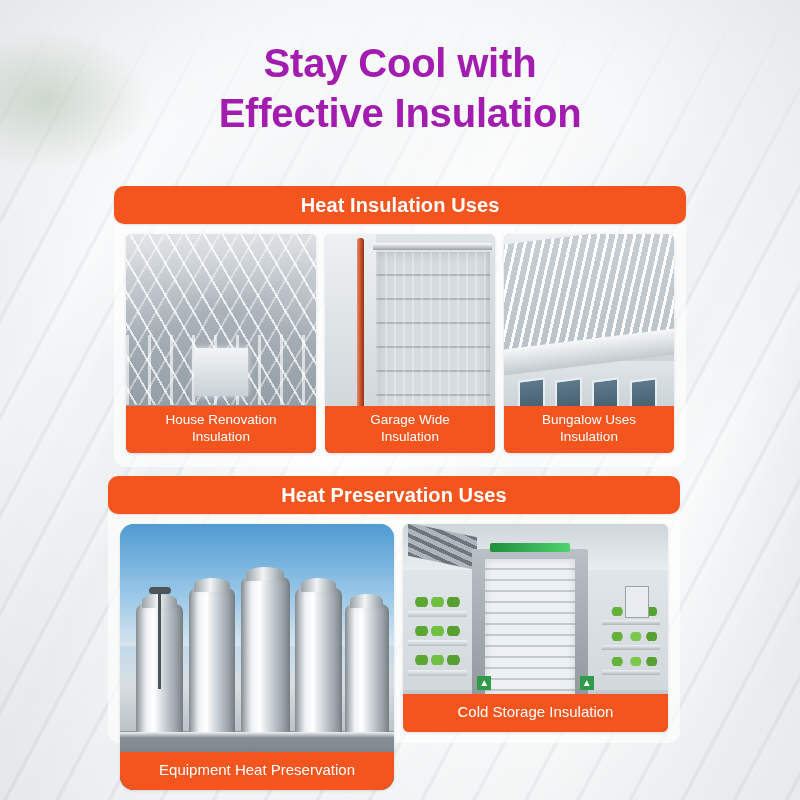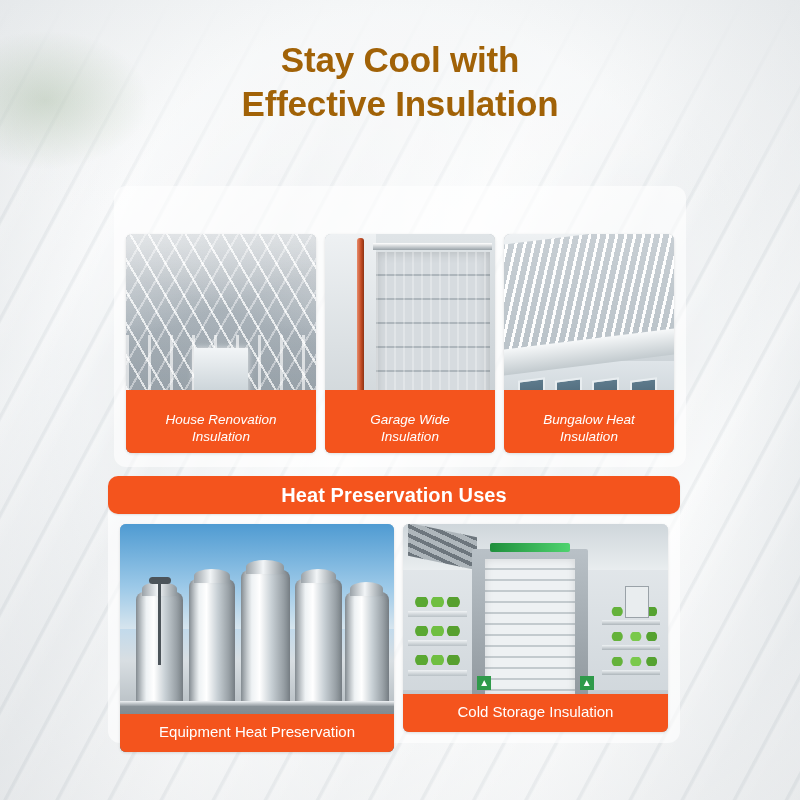--- a/index.html
+++ b/index.html
@@ -58,23 +58,23 @@
     background: radial-gradient(ellipse at 50% 45%, rgba(255,255,255,0.55) 0%, rgba(255,255,255,0.15) 55%, rgba(140,150,158,0.18) 100%);
   }
 
   
   .header {
     position: absolute;
     left: 0; right: 0; top: 38px;
     text-align: center;
   }
   .title-line {
-    font-size: 35px;
+    font-size: 40px;
     font-weight: bold;
-    color: #a16207;
+    color: #a21caf;
     line-height: 1.26;
     letter-spacing: -0.2px;
   }
   .subtitle {
     margin-top: 16px;
     font-size: 19px;
     color: #3f3f3f;
     font-weight: normal;
   }
 
@@ -131,29 +131,29 @@
     position: absolute;
     left: 0; right: 0; bottom: 0;
     background: #f4541d;
     color: #fff;
     text-align: center;
     font-size: 13.5px;
     line-height: 1.25;
     padding: 6px 4px 7px 4px;
     box-sizing: border-box;
   }
-  .card.two-line .caption { padding: 22px 4px 7px; font-style: italic; }
+  .card.two-line .caption { padding: 6px 4px 7px; }
 
   
   .card-a { width: 190px; height: 219px; }
   .card-b { width: 170px; height: 219px; }
   .card-c { width: 170px; height: 219px; }
 
   
-  .card-d { width: 274px; height: 228px; }
+  .card-d { width: 274px; height: 266px; border-radius: 14px; }
   .card-e { width: 265px; height: 208px; }
   .card-d .caption, .card-e .caption { font-size: 15px; padding: 9px 4px 10px; }
 
   
 
   
   .ph-attic {
     background:
       linear-gradient(180deg, #e7ebee 0%, #cfd6db 40%, #9aa3aa 100%);
   }
@@ -380,20 +380,23 @@
     <div class="bg-green"></div>
     <div class="bg-vignette"></div>
   </div>
 
   <div class="header">
     <div class="title-line">Stay Cool with</div>
     <div class="title-line">Effective Insulation</div>
   </div>
 
   <div class="panel panel-top">
+    <div class="band">
+      <span>Heat Insulation Uses</span>
+    </div>
 
     <div class="cards">
 
       <div class="card card-a two-line">
         <div class="photo ph-attic">
           <div class="roofline"></div>
           <div class="apex"></div>
           <div class="beams"></div>
           <div class="window"></div>
           <div class="floor"></div>
@@ -422,21 +425,21 @@
         <div class="photo ph-roof">
           <div class="wall"></div>
           <div class="foil"></div>
           <div class="eave"></div>
           <div class="win w1"></div>
           <div class="win w2"></div>
           <div class="win w3"></div>
           <div class="win w4"></div>
         </div>
         <div class="caption">
-          <div>Bungalow Heat</div>
+          <div>Bungalow Uses</div>
           <div>Insulation</div>
         </div>
       </div>
 
     </div>
   </div>
 
   <div class="panel panel-bottom">
     <div class="band">
       <span>Heat Preservation Uses</span>

